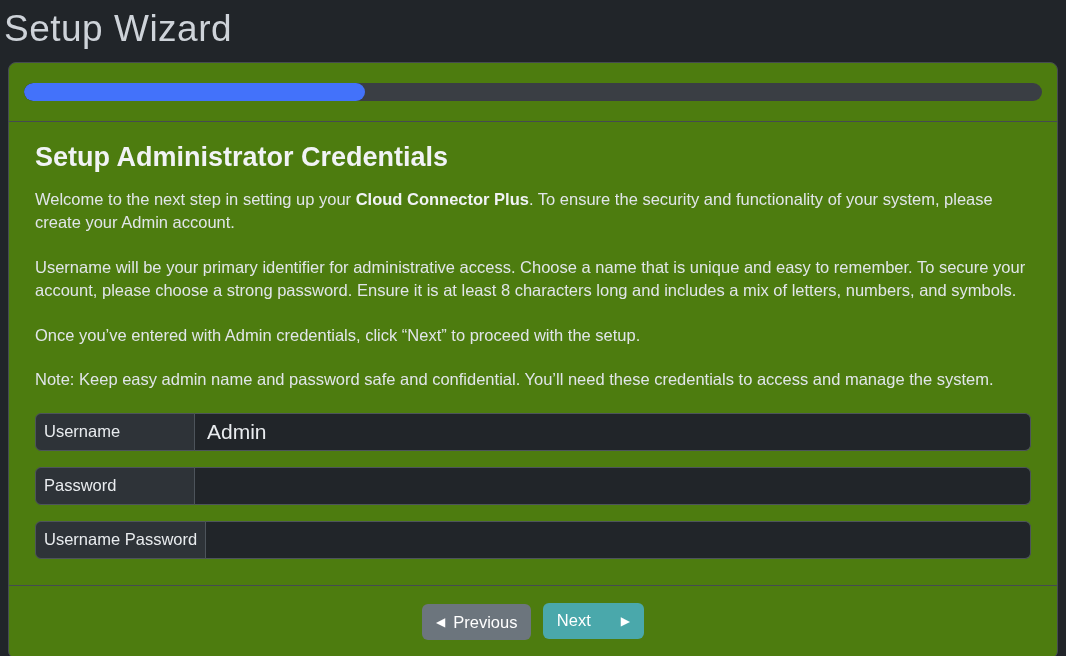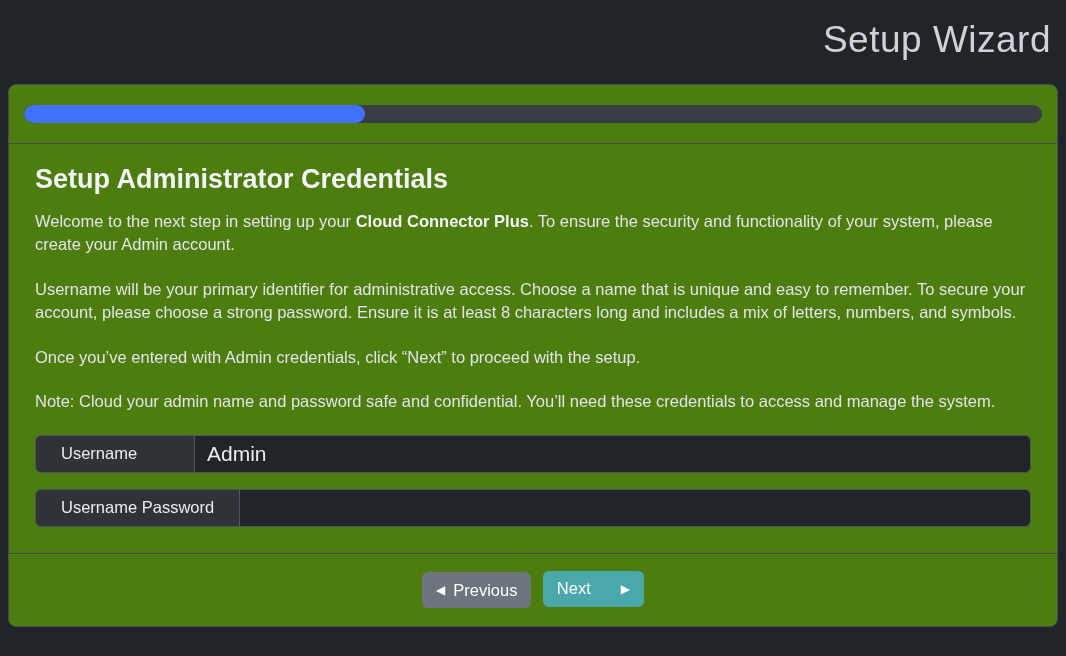--- a/index.html
+++ b/index.html
@@ -6,23 +6,23 @@
   html, body { margin: 0; padding: 0; }
   body {
     width: 1066px;
     height: 656px;
     overflow: hidden;
     background: #212529;
     font-family: "Liberation Sans", sans-serif;
     color: #dee2e6;
   }
   .page-title {
-    margin: 15px;
+    margin: 4px;
     padding: 4px 0 8px;
-    text-align: right;
+    text-align: left;
     font-size: 37px;
     font-weight: 300;
     letter-spacing: 0.5px;
     color: #ced3d9;
   }
   .card {
     margin: 0 8px;
     background: #4d7c0f;
     border: 1px solid #454b51;
     border-radius: 8px;
@@ -63,21 +63,21 @@
   .input-group {
     display: flex;
     height: 38px;
     width: 100%;
   }
   .input-group + .input-group { margin-top: 16px; }
   .addon {
     flex: 0 0 160px;
     display: flex;
     align-items: center;
-    padding: 0 25px;
+    padding: 0 8px;
     background: #2e3338;
     border: 1px solid #4d545b;
     border-radius: 6px 0 0 6px;
     font-size: 16.5px;
     color: #e9ecef;
     white-space: nowrap;
   }
   .field {
     flex: 1;
     min-width: 0;
@@ -130,29 +130,33 @@
 
     <div class="card-body">
       <h2 class="step-heading">Setup Administrator Credentials</h2>
 
       <p><span>Welcome to the next step in setting up your </span><strong>Cloud Connector Plus</strong><span>. To ensure the security and functionality of your system, please create your Admin account.</span></p>
 
       <p>Username will be your primary identifier for administrative access. Choose a name that is unique and easy to remember. To secure your account, please choose a strong password. Ensure it is at least 8 characters long and includes a mix of letters, numbers, and symbols.</p>
 
       <p>Once you’ve entered with Admin credentials, click “Next” to proceed with the setup.</p>
 
-      <p>Note: Cloud your admin name and password safe and confidential. You’ll need these credentials to access and manage the system.</p>
+      <p>Note: Keep easy admin name and password safe and confidential. You’ll need these credentials to access and manage the system.</p>
 
       <div class="form-area">
 
         <div class="input-group">
           <span class="addon">Username</span>
           <input class="field" type="text" value="Admin" style="">
         </div>
 
+        <div class="input-group">
+          <span class="addon">Password</span>
+          <input class="field" type="password" value="" style="">
+        </div>
 
         <div class="input-group">
           <span class="addon">Username Password</span>
           <input class="field" type="password" value="" style="">
         </div>
 
       </div>
     </div>
 
     <div class="card-footer">

